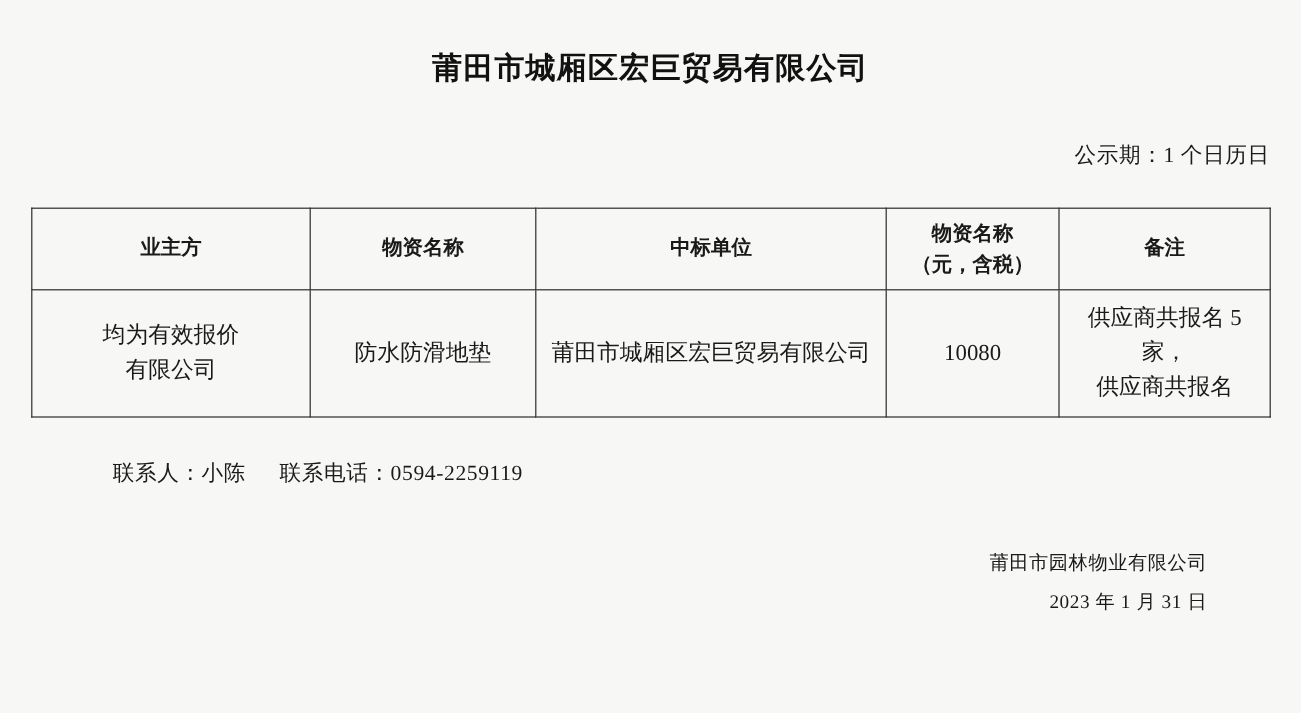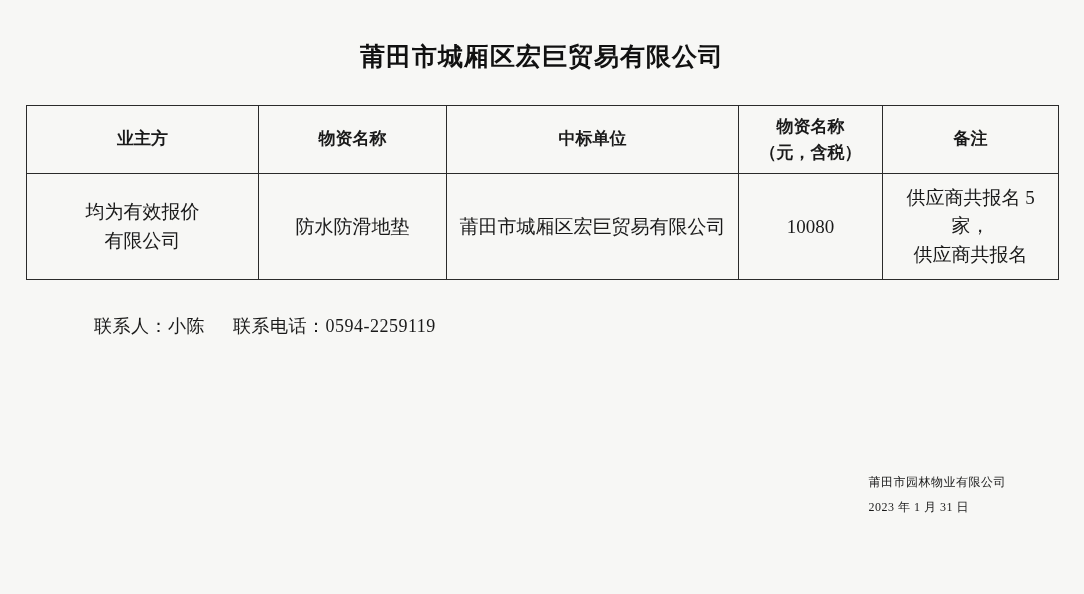--- a/index.html
+++ b/index.html
@@ -77,36 +77,37 @@
     letter-spacing: 0.5px;
   }
   .contact-gap {
     display: inline-block;
     width: 28px;
   }
   .signature {
     position: absolute;
     right: 78px;
     bottom: 74px;
-    text-align: left;
-    font-size: 12px;
+    text-align: right;
+    font-size: 16px;
     line-height: 2.1;
     letter-spacing: 0.5px;
   }
   .sig-date {
     display: block;
   }
 </style>
 </head>
 <body>
 
 <div class="page">
 
   <div class="doc-title">莆田市城厢区宏巨贸易有限公司</div>
 
+  <div class="notice-period">公示期：1 个日历日</div>
 
   <table class="result-table">
     <colgroup>
       <col class="col-owner">
       <col class="col-item">
       <col class="col-winner">
       <col class="col-price">
       <col class="col-remark">
     </colgroup>
     <thead>

